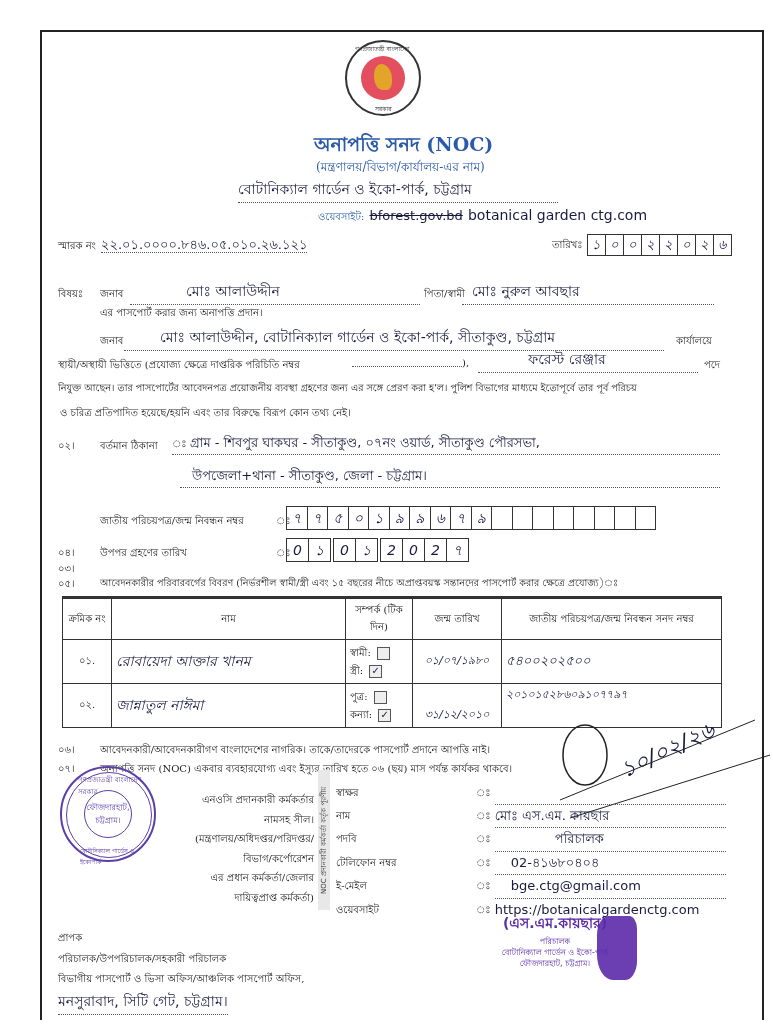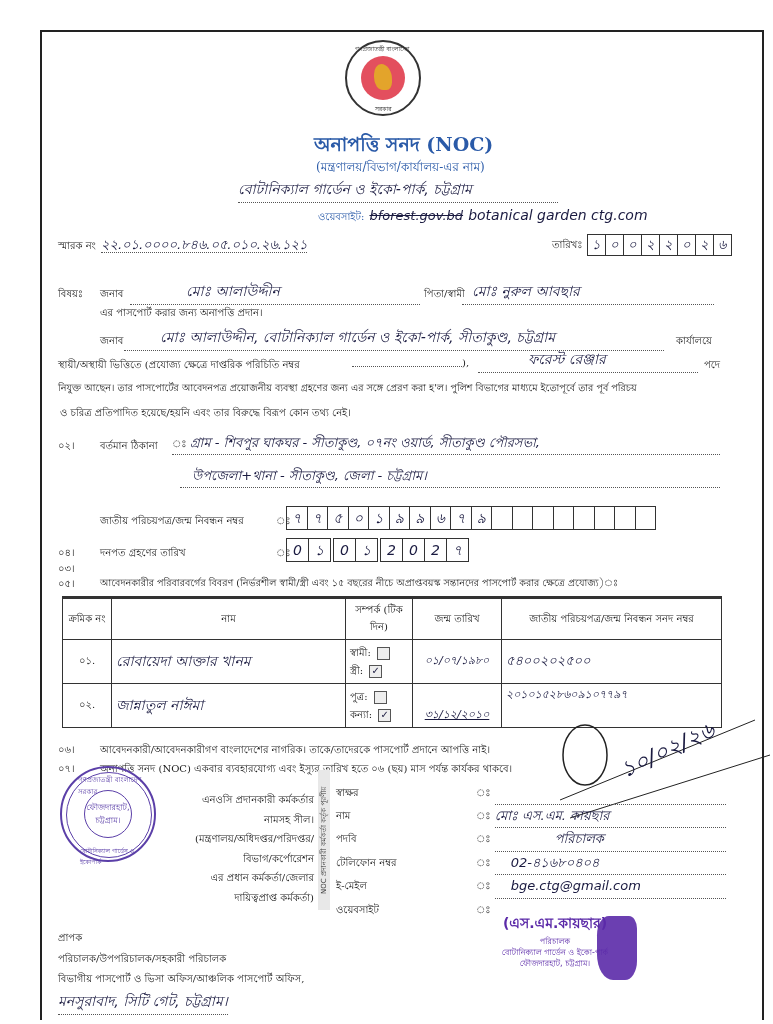--- a/index.html
+++ b/index.html
@@ -2,21 +2,21 @@
 <html><head>
 <meta charset="utf-8">
 <style>
   html, body { margin: 0; padding: 0; background: #ffffff; }
   body { width: 773px; height: 1024px; position: relative; overflow: hidden;
          font-family: "DejaVu Sans", sans-serif; color: #1a1a1a; }
   .page { position: absolute; left: 40px; top: 30px; width: 724px; height: 990px;
           border: 2px solid #222; border-bottom: none; box-sizing: border-box; }
   .abs { position: absolute; white-space: nowrap; }
   .print { font-family: "DejaVu Serif", serif; font-size: 10px; color: #222; }
-  .hand { font-family: "DejaVu Sans", sans-serif; font-style: italic; font-size: 13px; color: #1a1a40; }
+  .hand { font-family: "DejaVu Sans", sans-serif; font-size: 13px; color: #1a1a40; }
   .dots { border-bottom: 1.5px dotted #555; }
   .emblem { position: absolute; left: 345px; top: 40px; width: 76px; height: 76px; border-radius: 50%;
             border: 2px solid #333; background: #fff; box-sizing: border-box; }
   .emblem .inner { position: absolute; left: 14px; top: 14px; width: 44px; height: 44px; border-radius: 50%;
                    background: #e34f5e; }
   .emblem .map { position: absolute; left: 13px; top: 8px; width: 18px; height: 26px; background: #e3a42b;
                  border-radius: 40% 60% 30% 50%; }
   .emblem .txt-top { position: absolute; left: 8px; top: 2px; font-size: 6px; color: #333; }
   .emblem .txt-bot { position: absolute; left: 28px; top: 62px; font-size: 6px; color: #333; }
   .title { font-family: "DejaVu Serif", serif; font-size: 19px; color: #2a5aa8; font-weight: bold; }
@@ -159,21 +159,21 @@
   <span></span>
   <span></span>
   <span></span>
   <span></span>
   <span></span>
   <span></span>
   <span></span>
 </div>
 
 <div class="abs print" style="left:58px; top:545px;">০৪।</div>
-<div class="abs print" style="left:100px; top:545px;">দনপত গ্রহণের তারিখ</div>
+<div class="abs print" style="left:100px; top:545px;">উপপর গ্রহণের তারিখ</div>
 <div class="abs print" style="left:276px; top:545px;">ঃ</div>
 <div class="abs rdate" style="left:286px; top:538px;">
   <div class="grp">
     <span>0</span>
     <span>১</span>
   </div>
   <div class="grp">
     <span>0</span>
     <span>১</span>
   </div>
@@ -209,21 +209,21 @@
       <td class="hd">০১/০৭/১৯৮০</td>
       <td class="hd" style="text-align:left; font-size:13px;">৫৪০০২০২৫০০</td>
     </tr>
     <tr style="height:44px;">
       <td>০২.</td>
       <td class="name">জান্নাতুল নাঈমা</td>
       <td class="rel">
         <div><span>পুত্র:</span><span class="cb"></span></div>
         <div><span>কন্যা:</span><span class="cb">✓</span></div>
       </td>
-      <td class="hd" style="vertical-align:bottom;text-decoration:underline;">৩১/১২/২০১০</td>
+      <td class="hd" style="vertical-align:bottom;">৩১/১২/২০১০</td>
       <td class="hd" style="text-align:left; vertical-align:top; font-size:11px;">২০১০১৫২৮৬০৯১০৭৭৯৭</td>
     </tr>
   </tbody>
 </table>
 
 <div class="abs print" style="left:58px; top:742px;">০৬।</div>
 <div class="abs print" style="left:100px; top:742px;">আবেদনকারী/আবেদনকারীগণ বাংলাদেশের নাগরিক। তাকে/তাদেরকে পাসপোর্ট প্রদানে আপত্তি নাই।</div>
 <div class="abs print" style="left:58px; top:761px;">০৭।</div>
 <div class="abs print" style="left:100px; top:761px;">অনাপত্তি সনদ (NOC) একবার ব্যবহারযোগ্য এবং ইস্যুর তারিখ হতে ০৬ (ছয়) মাস পর্যন্ত কার্যকর থাকবে।</div>
 
@@ -273,20 +273,21 @@
       <span class="hand dots" style="flex:1; margin-left:4px; padding-left:16px;">02-৪১৬৮০৪০৪</span>
   </div>
   <div style="display:flex;">
     <span class="print" style="width:140px;">ই-মেইল</span>
     <span class="print">ঃ</span>
       <span class="hand dots" style="flex:1; margin-left:4px; padding-left:16px;">bge.ctg@gmail.com</span>
   </div>
   <div style="display:flex;">
     <span class="print" style="width:140px;">ওয়েবসাইট</span>
     <span class="print">ঃ</span>
+      <span class="hand" style="flex:1; margin-left:4px; font-size:13px;">https://botanicalgardenctg.com</span>
   </div>
 </div>
 
 <div class="abs print" style="left:58px; top:930px;">প্রাপক</div>
 <div class="abs print" style="left:58px; top:951px;">পরিচালক/উপপরিচালক/সহকারী পরিচালক</div>
 <div class="abs print" style="left:58px; top:971px;">বিভাগীয় পাসপোর্ট ও ভিসা অফিস/আঞ্চলিক পাসপোর্ট অফিস,</div>
 <div class="abs hand dots" style="left:58px; top:990px; font-size:14px;">মনসুরাবাদ, সিটি গেট, চট্টগ্রাম।</div>
 
 <div class="stamp2">
   <div class="blob"></div>

